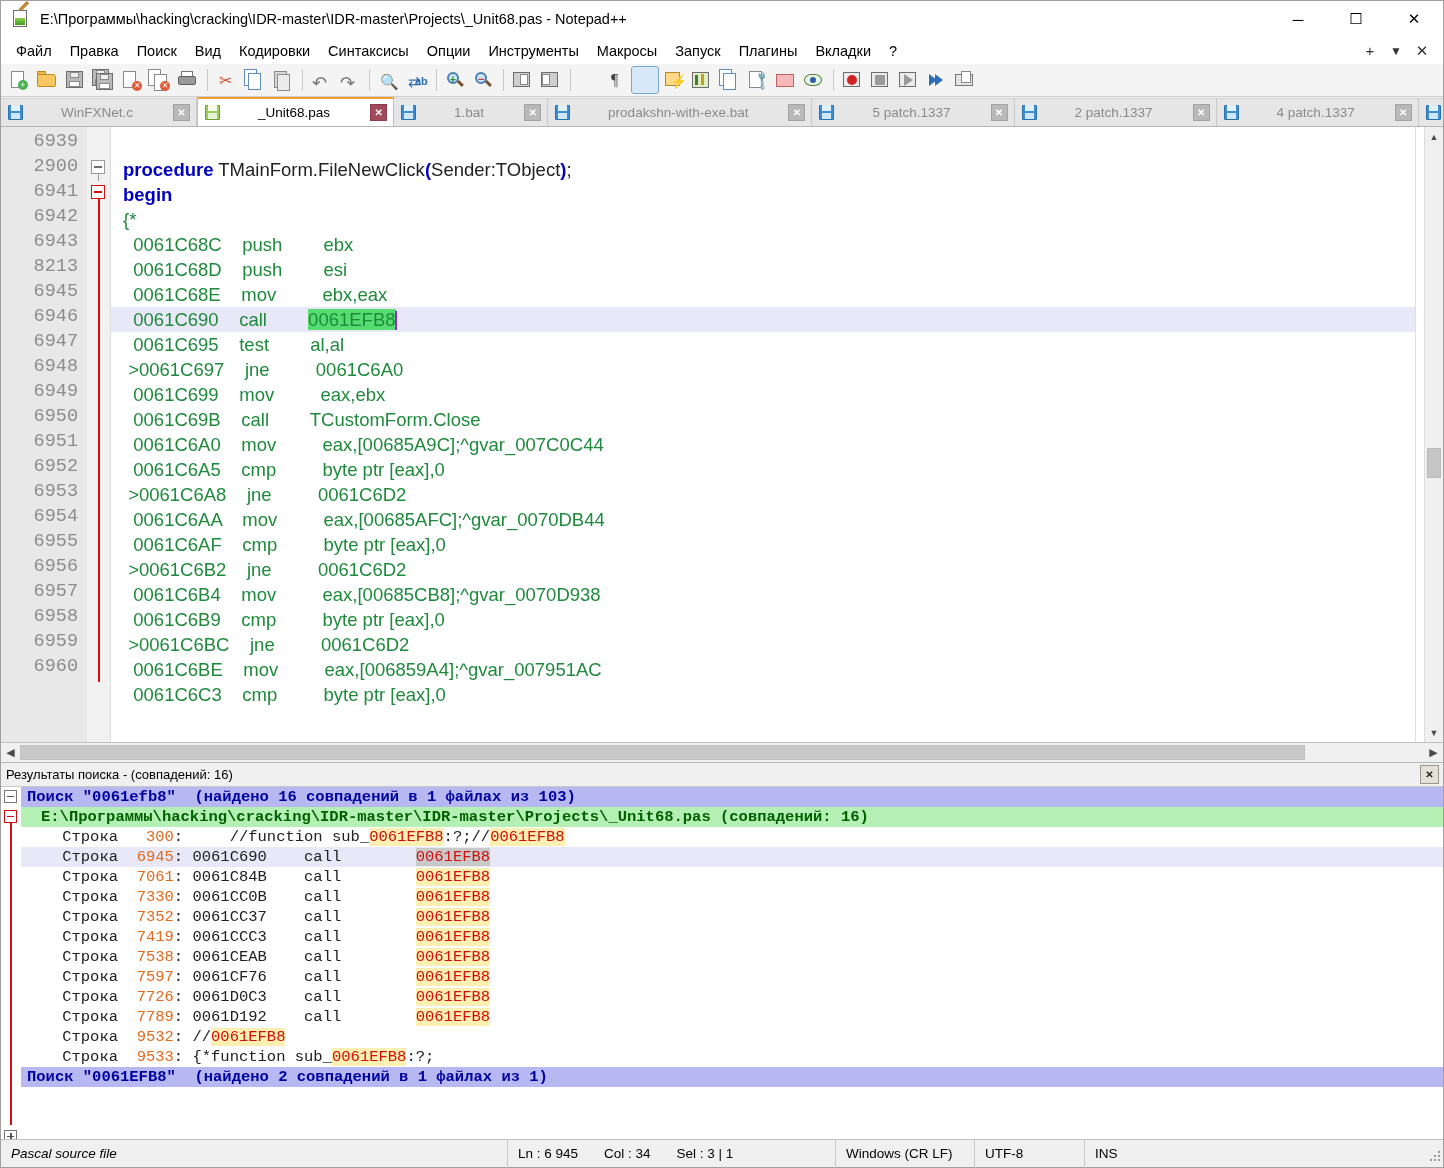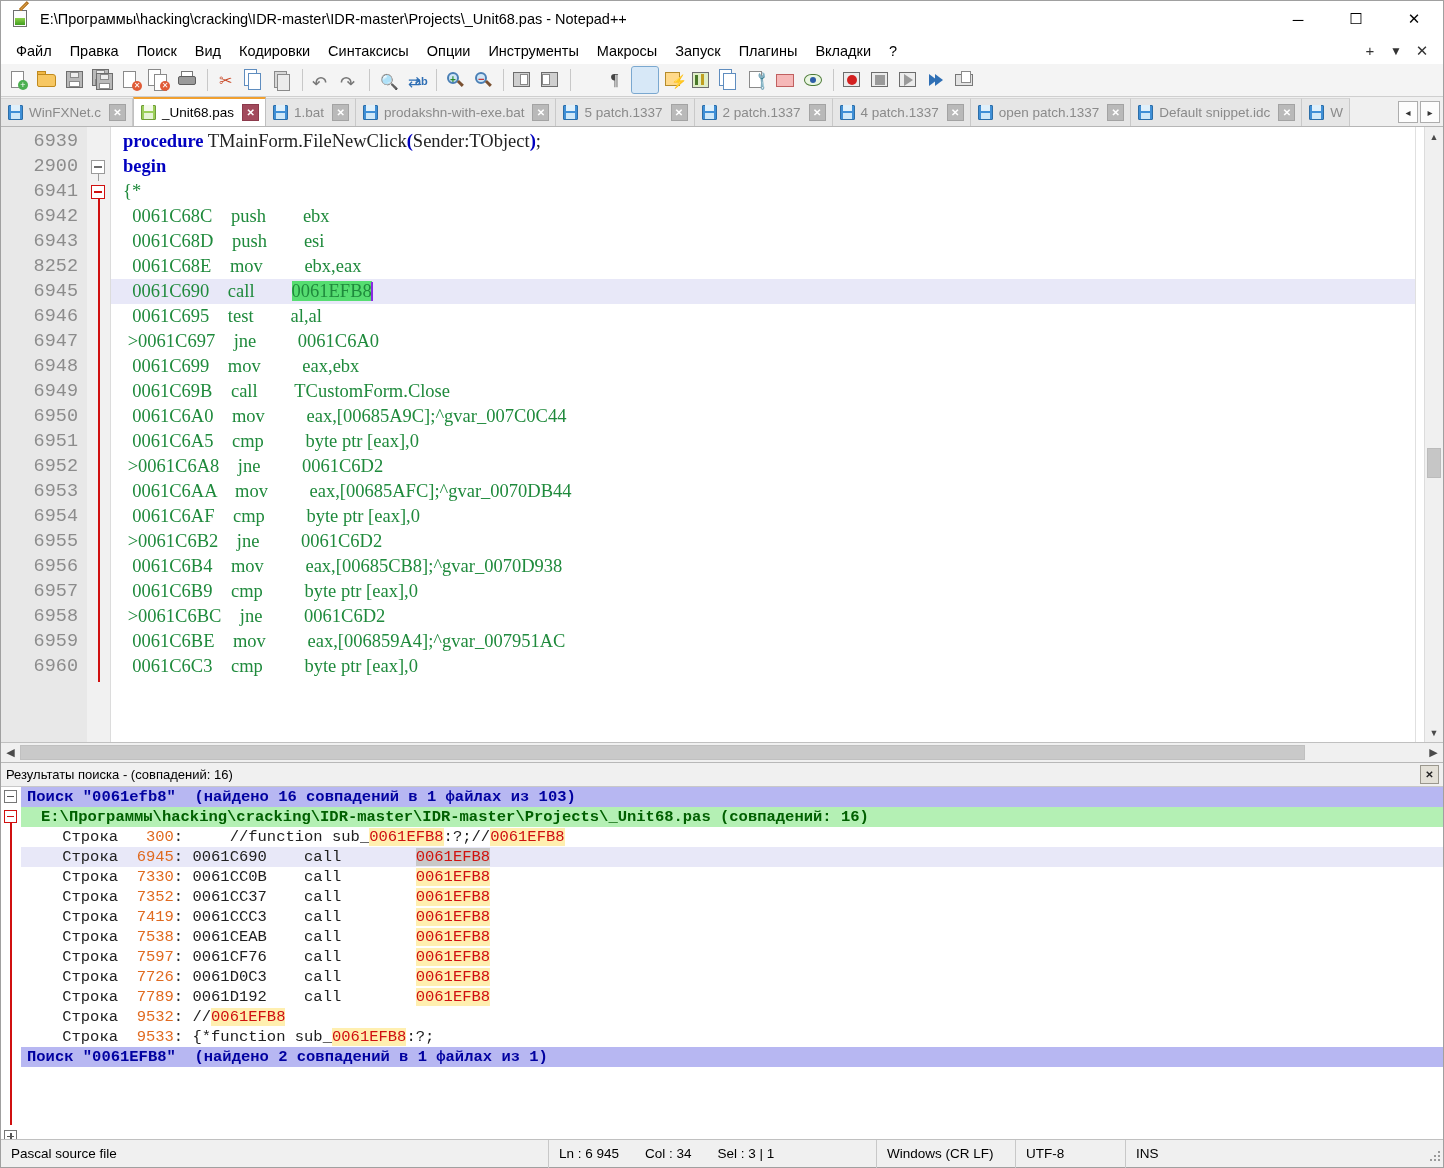--- a/index.html
+++ b/index.html
@@ -133,21 +133,21 @@
   }
   .tab {
     height: 28px;
     display: flex; align-items: center;
     padding: 0 6px 0 7px;
     background: #e6e6e6;
     border-right: 1px solid #c9c9c9;
     border-top: 1px solid #d5d5d5;
     font-size: 13.5px; color: #8a8a8a;
     white-space: nowrap; cursor: default;
-    position: relative; flex: 0 0 auto;
+    position: relative; flex: 0 0 auto; gap: 32px;
   }
   .tab.active {
     background: #ffffff; color: #000;
     height: 30px;
     border-top: 3px solid #f0a030;
     border-left: 1px solid #c0c0c0;
     border-right: 1px solid #c0c0c0;
     z-index: 2;
   }
   .tabicon {
@@ -219,24 +219,25 @@
   }
   .foldbox.red::after { background:#d01010; }
   .foldline {
     position: absolute; left: 10.5px; width: 2px;
     background: #d01010;
   }
   .foldline.gray { background: #9a9a9a; width: 1.5px; left: 10.7px; }
   .code {
     flex: 1 1 auto; position: relative;
     padding-top: 2px;
-    font-family: Liberation Serif, serif;
+    font-family: Liberation Sans, sans-serif;
     font-size: 18.5px;
     white-space: pre;
     overflow: hidden;
+    margin-top: 28px;
   }
   .cl { height: 25px; line-height: 25px; padding-left: 12px; position: relative; }
   .cl.cur { background: #e8e8f8; }
   .tok-kw   { color: #0000c0; font-weight: bold; }
   .tok-asm  { color: #1f8a3c; }
   .tok-plain{ color: #222222; }
   .tok-sel  { background: #56dd71; color: #1f8a3c; }
   .caret {
     display: inline-block; width: 2px; height: 19px;
     background: #8a2be2; vertical-align: -4px; margin-left: -1px;
@@ -344,21 +345,21 @@
     background: #f0f0f0;
     border-top: 1px solid #c0c0c0;
     display: flex; align-items: center;
     font-size: 13.5px; color: #000;
   }
   .sb-cell {
     height: 28px; display: flex; align-items: center;
     padding: 0 10px; border-right: 1px solid #c8c8c8;
     white-space: nowrap;
   }
-  .sb-cell.first { width: 548px; }
+  .sb-cell.first { width: 507px; font-style: italic; }
   .sb-cell.len   { width: 278px; gap: 26px; }
   .sb-cell.pos   { width: 328px; gap: 26px; }
   .sb-cell.eol   { width: 139px; }
   .sb-cell.enc   { width: 110px; }
   .sb-cell.ins   { width: 66px; border-right: none; }
   .sb-grip {
     margin-left: auto; width: 16px; height: 16px; margin-right: 2px;
     position: relative;
   }
   .sb-grip i { position:absolute; width:2px; height:2px; background:#9a9a9a; }
@@ -702,21 +703,21 @@
     </div>
 
   <div class="editor-wrap">
     <div class="editor-main">
       <div class="gutter" id="gutter">
           <div class="ln">6939</div>
           <div class="ln">2900</div>
           <div class="ln">6941</div>
           <div class="ln">6942</div>
           <div class="ln">6943</div>
-          <div class="ln">8252</div>
+          <div class="ln">8213</div>
           <div class="ln">6945</div>
           <div class="ln">6946</div>
           <div class="ln">6947</div>
           <div class="ln">6948</div>
           <div class="ln">6949</div>
           <div class="ln">6950</div>
           <div class="ln">6951</div>
           <div class="ln">6952</div>
           <div class="ln">6953</div>
           <div class="ln">6954</div>
@@ -787,20 +788,21 @@
         <span class="fb" style="top: 3px;"></span>
         <span class="fb red" style="top: 23px;"></span>
         <span class="fb plus" style="top: 343px;"></span>
         <span class="vline" style="top: 36px; height: 302px;"></span>
       </div>
     <div class="res-list" id="reslist">
         <div class="rrow hdr-search">Поиск "0061efb8"  (найдено 16 совпадений в 1 файлах из 103)</div>
         <div class="rrow hdr-file">E:\Программы\hacking\cracking\IDR-master\IDR-master\Projects\_Unit68.pas (совпадений: 16)</div>
         <div class="rrow"><span class="r-lbl">    Строка </span><span class="r-num">  300</span><span class="r-lbl">: </span><span class="r-txt">    //function sub_</span><span class="hl">0061EFB8</span><span class="r-txt">:?;//</span><span class="hl">0061EFB8</span></div>
         <div class="rrow cur"><span class="r-lbl">    Строка </span><span class="r-num"> 6945</span><span class="r-lbl">: </span><span class="r-txt">0061C690    call        </span><span class="hl sel">0061EFB8</span></div>
+        <div class="rrow"><span class="r-lbl">    Строка </span><span class="r-num"> 7061</span><span class="r-lbl">: </span><span class="r-txt">0061C84B    call        </span><span class="hl">0061EFB8</span></div>
         <div class="rrow"><span class="r-lbl">    Строка </span><span class="r-num"> 7330</span><span class="r-lbl">: </span><span class="r-txt">0061CC0B    call        </span><span class="hl">0061EFB8</span></div>
         <div class="rrow"><span class="r-lbl">    Строка </span><span class="r-num"> 7352</span><span class="r-lbl">: </span><span class="r-txt">0061CC37    call        </span><span class="hl">0061EFB8</span></div>
         <div class="rrow"><span class="r-lbl">    Строка </span><span class="r-num"> 7419</span><span class="r-lbl">: </span><span class="r-txt">0061CCC3    call        </span><span class="hl">0061EFB8</span></div>
         <div class="rrow"><span class="r-lbl">    Строка </span><span class="r-num"> 7538</span><span class="r-lbl">: </span><span class="r-txt">0061CEAB    call        </span><span class="hl">0061EFB8</span></div>
         <div class="rrow"><span class="r-lbl">    Строка </span><span class="r-num"> 7597</span><span class="r-lbl">: </span><span class="r-txt">0061CF76    call        </span><span class="hl">0061EFB8</span></div>
         <div class="rrow"><span class="r-lbl">    Строка </span><span class="r-num"> 7726</span><span class="r-lbl">: </span><span class="r-txt">0061D0C3    call        </span><span class="hl">0061EFB8</span></div>
         <div class="rrow"><span class="r-lbl">    Строка </span><span class="r-num"> 7789</span><span class="r-lbl">: </span><span class="r-txt">0061D192    call        </span><span class="hl">0061EFB8</span></div>
         <div class="rrow"><span class="r-lbl">    Строка </span><span class="r-num"> 9532</span><span class="r-lbl">: </span><span class="r-txt">//</span><span class="hl">0061EFB8</span></div>
         <div class="rrow"><span class="r-lbl">    Строка </span><span class="r-num"> 9533</span><span class="r-lbl">: </span><span class="r-txt">{*function sub_</span><span class="hl">0061EFB8</span><span class="r-txt">:?;</span></div>
         <div class="rrow hdr-search">Поиск "0061EFB8"  (найдено 2 совпадений в 1 файлах из 1)</div>

